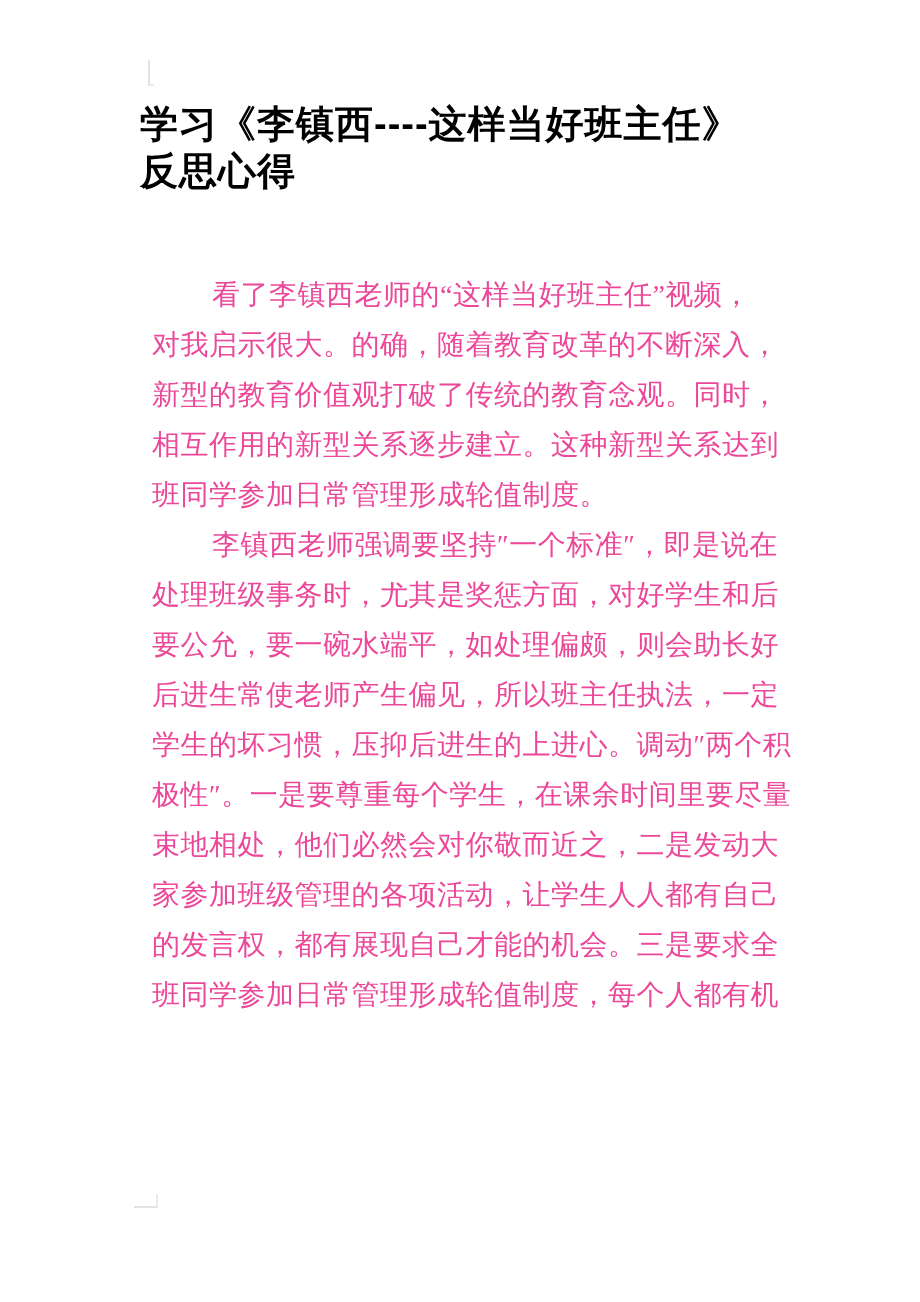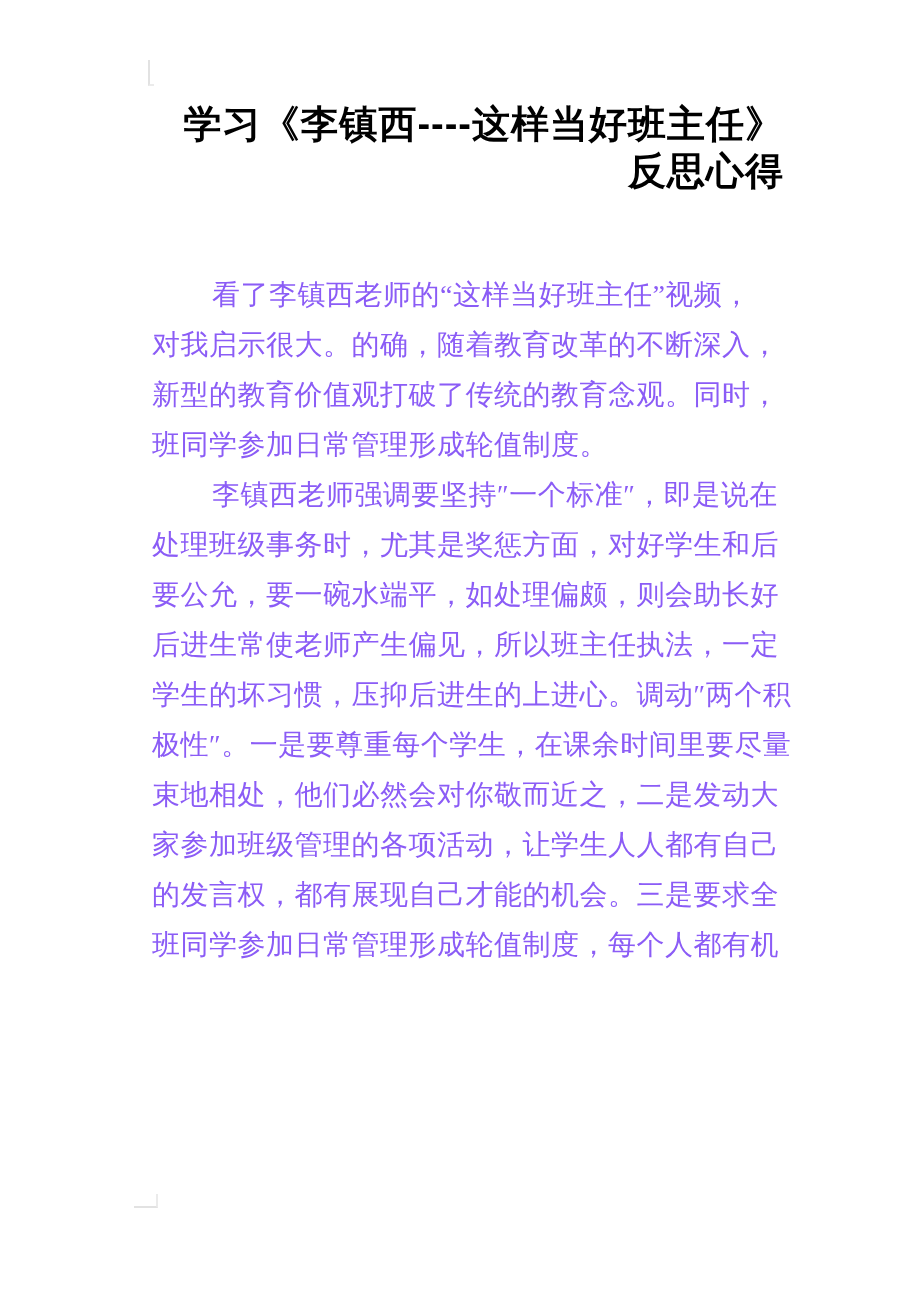--- a/index.html
+++ b/index.html
@@ -14,38 +14,38 @@
     background: #ffffff;
     overflow: hidden;
     font-family: "Liberation Serif", "DejaVu Serif", serif;
   }
   .doc-title {
     position: absolute;
     left: 140px;
     top: 101px;
     width: 644px;
     margin: 0;
-    text-align: right;
+    text-align: left;
     font-family: "Liberation Sans", "DejaVu Sans", sans-serif;
     font-weight: 700;
     font-size: 38px;
     line-height: 47px;
     color: #000000;
     letter-spacing: 1px;
   }
   .doc-title .title-line {
     display: block;
     white-space: nowrap;
   }
   .doc-body {
     position: absolute;
     left: 152px;
     top: 270px;
     width: 640px;
-    color: #8b5cf6;
+    color: #ec4899;
   }
   .doc-body .line {
     height: 50px;
     line-height: 50px;
     font-size: 28px;
     letter-spacing: 0.5px;
     white-space: nowrap;
     overflow: visible;
   }
   .doc-body .line.first {
@@ -85,20 +85,21 @@
 
   <h1 class="doc-title">
     <span class="title-line">学习《李镇西----这样当好班主任》</span>
     <span class="title-line">反思心得</span>
   </h1>
 
   <div class="doc-body">
       <div class="line first">看了李镇西老师的“这样当好班主任”视频，</div>
       <div class="line">对我启示很大。的确，随着教育改革的不断深入，</div>
       <div class="line">新型的教育价值观打破了传统的教育念观。同时，</div>
+      <div class="line">相互作用的新型关系逐步建立。这种新型关系达到</div>
       <div class="line">班同学参加日常管理形成轮值制度。</div>
       <div class="line first">李镇西老师强调要坚持″一个标准″，即是说在</div>
       <div class="line">处理班级事务时，尤其是奖惩方面，对好学生和后</div>
       <div class="line">要公允，要一碗水端平，如处理偏颇，则会助长好</div>
       <div class="line">后进生常使老师产生偏见，所以班主任执法，一定</div>
       <div class="line">学生的坏习惯，压抑后进生的上进心。调动″两个积</div>
       <div class="line">极性″。一是要尊重每个学生，在课余时间里要尽量</div>
       <div class="line">束地相处，他们必然会对你敬而近之，二是发动大</div>
       <div class="line">家参加班级管理的各项活动，让学生人人都有自己</div>
       <div class="line">的发言权，都有展现自己才能的机会。三是要求全</div>

